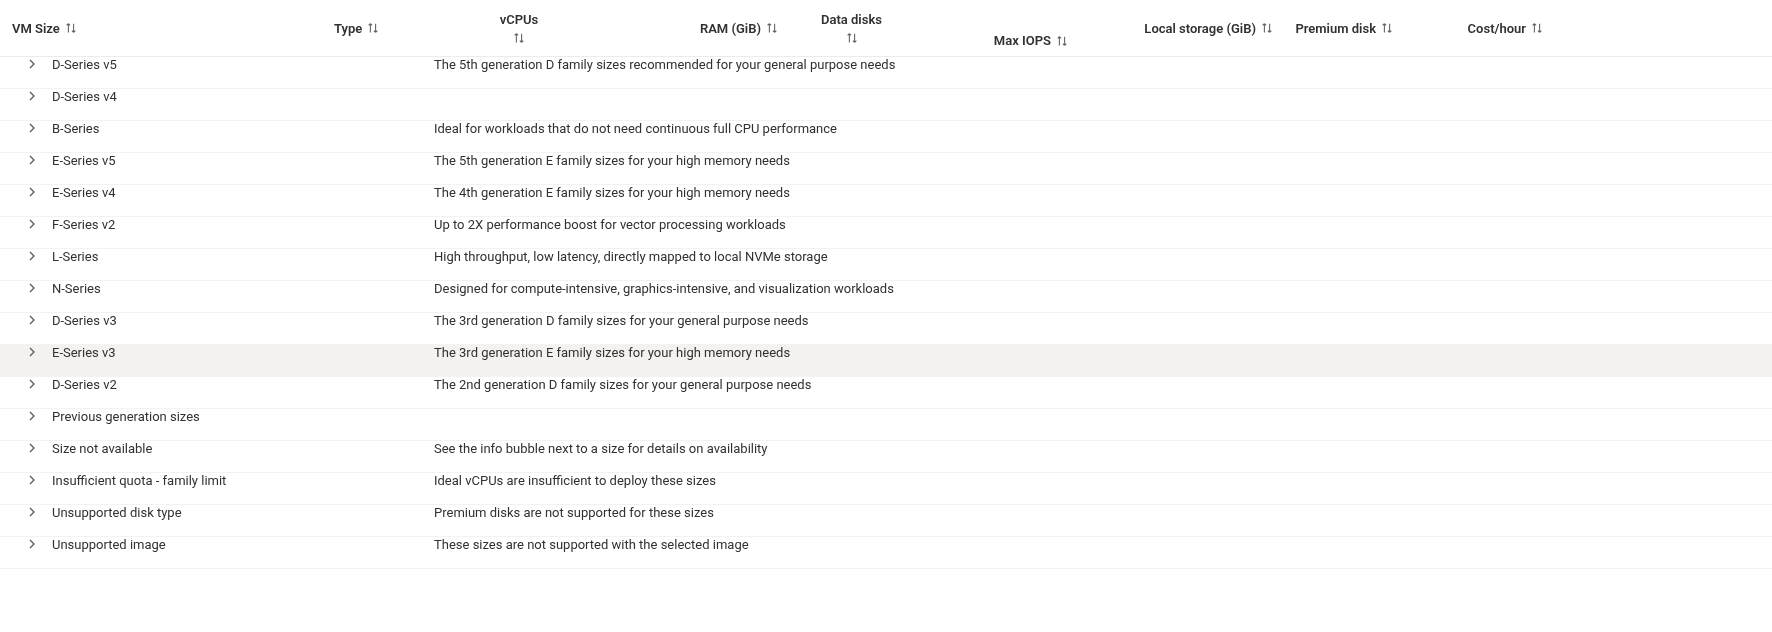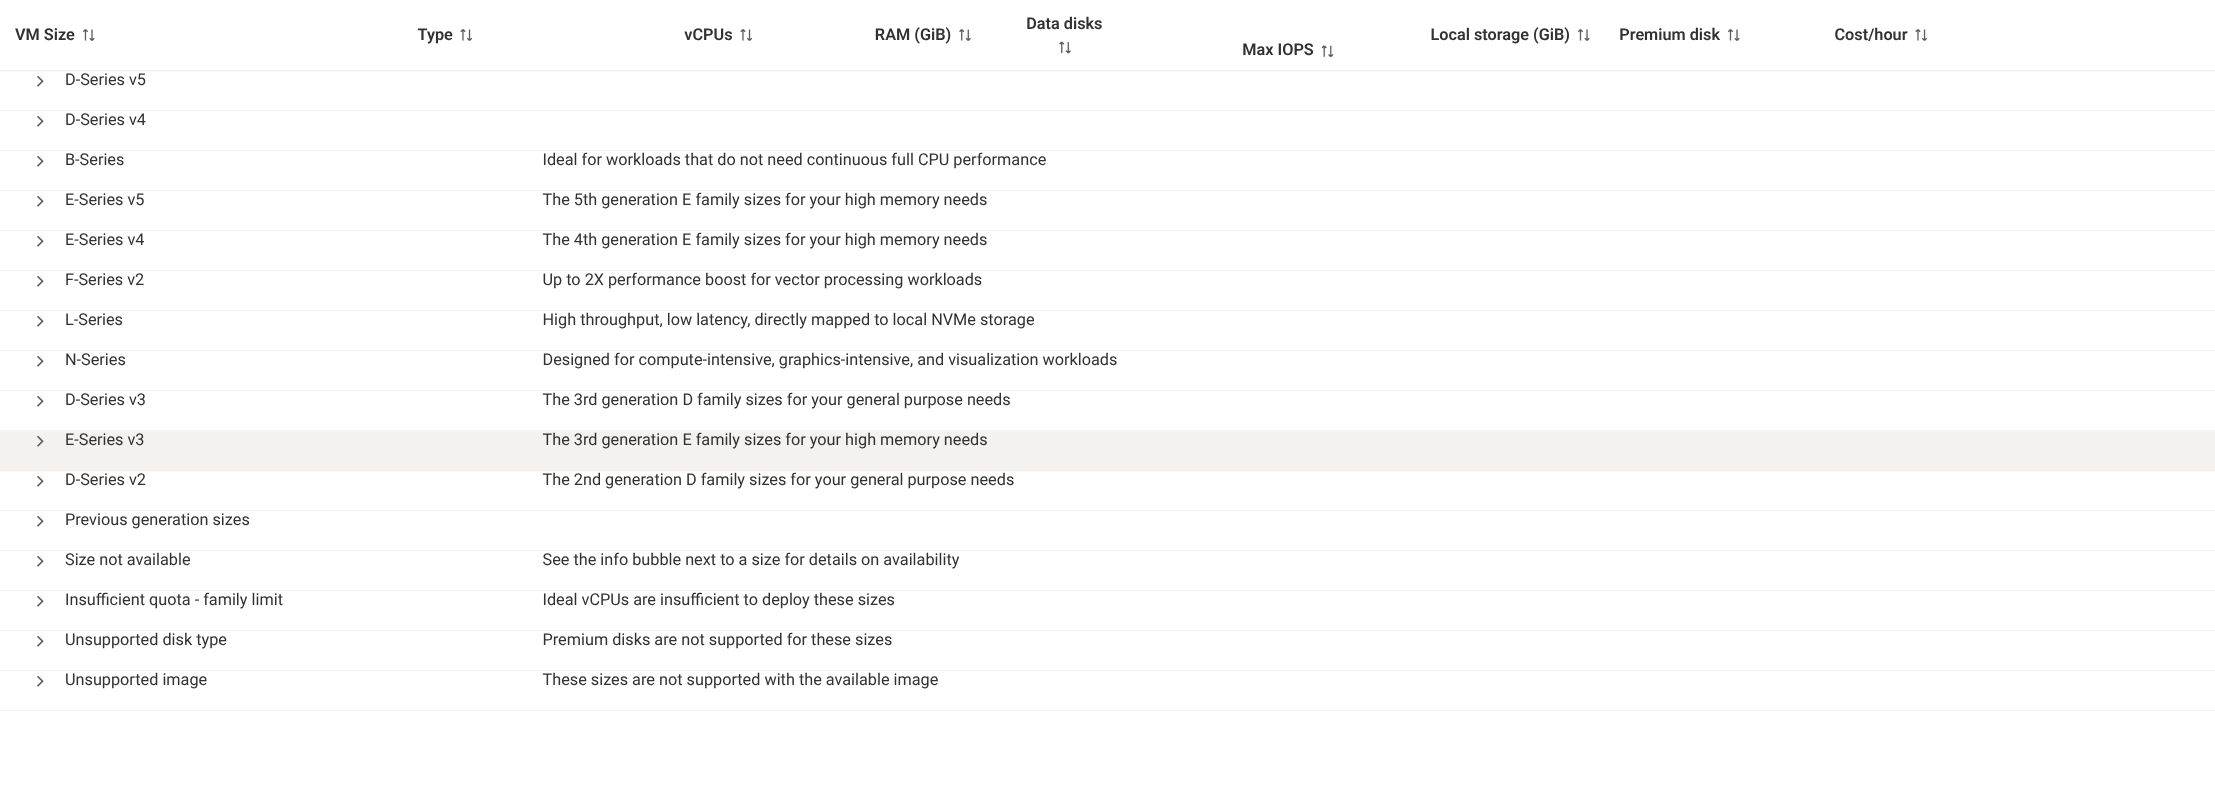--- a/index.html
+++ b/index.html
@@ -21,39 +21,39 @@
     font-weight: 600;
     color: #323130;
   }
   .col {
     display: flex;
     align-items: center;
     gap: 4px;
   }
   .col-vmsize { width: 310px; }
   .col-type { width: 100px; margin-left: 12px; }
-  .col-vcpus { width: 170px; text-align: right; justify-content: flex-end; }
+  .col-vcpus { width: 170px; text-align: right; justify-content: flex-end; flex-direction: column; }
   .col-ram { width: 175px; text-align: right; justify-content: flex-end; }
   .col-disks { width: 145px; text-align: right; justify-content: flex-end; flex-direction: column; }
   .col-iops { width: 145px; text-align: right; justify-content: flex-end; margin-top: 25px; }
   .col-local { width: 205px; text-align: right; justify-content: flex-end; }
   .col-premium { width: 120px; text-align: right; justify-content: flex-end; }
   .col-cost { width: 150px; text-align: right; justify-content: flex-end; }
 
   .sort-icon {
     display: inline-flex;
     align-items: center;
     color: #605e5c;
   }
   .sort-icon svg { width: 14px; height: 14px; }
 
   .data-row {
     display: flex;
-    align-items: flex-start;
-    padding: 0 0 4px 24px;
+    align-items: flex-end;
+    padding: 0 0 16px 24px;
     height: 32px;
     border-bottom: 1px solid #f3f2f1;
   }
   .data-row.hovered {
     background: #f3f2f1;
   }
   .chevron {
     width: 16px;
     height: 16px;
     display: inline-flex;
@@ -165,20 +165,21 @@
   </div>
 
   <div id="rows-container">
       <div class="data-row">
         <span class="chevron">
           <svg viewBox="0 0 12 12" fill="none" stroke="currentColor" stroke-width="1.4">
             <path d="M4 2 L8 6 L4 10"></path>
           </svg>
         </span>
         <span class="row-name">D-Series v5</span>
+        <span class="row-desc">The 5th generation D family sizes recommended for your general purpose needs</span>
       </div>
       <div class="data-row">
         <span class="chevron">
           <svg viewBox="0 0 12 12" fill="none" stroke="currentColor" stroke-width="1.4">
             <path d="M4 2 L8 6 L4 10"></path>
           </svg>
         </span>
         <span class="row-name">D-Series v4</span>
       </div>
       <div class="data-row">
@@ -298,17 +299,17 @@
         <span class="row-name">Unsupported disk type</span>
         <span class="row-desc">Premium disks are not supported for these sizes</span>
       </div>
       <div class="data-row">
         <span class="chevron">
           <svg viewBox="0 0 12 12" fill="none" stroke="currentColor" stroke-width="1.4">
             <path d="M4 2 L8 6 L4 10"></path>
           </svg>
         </span>
         <span class="row-name">Unsupported image</span>
-        <span class="row-desc">These sizes are not supported with the available image</span>
+        <span class="row-desc">These sizes are not supported with the selected image</span>
       </div>
     </div>
 
 </div>
 
 </body></html>

